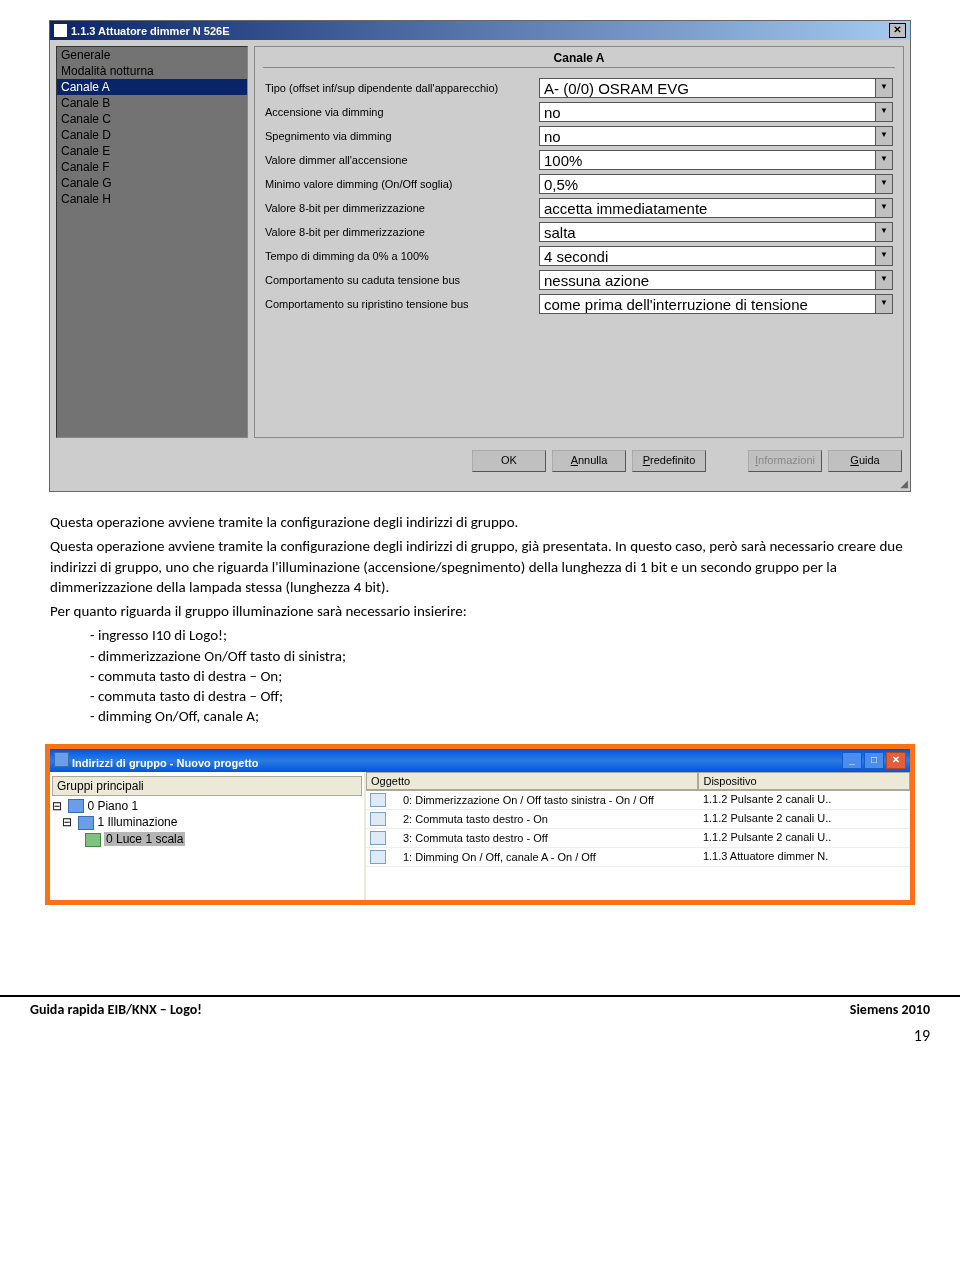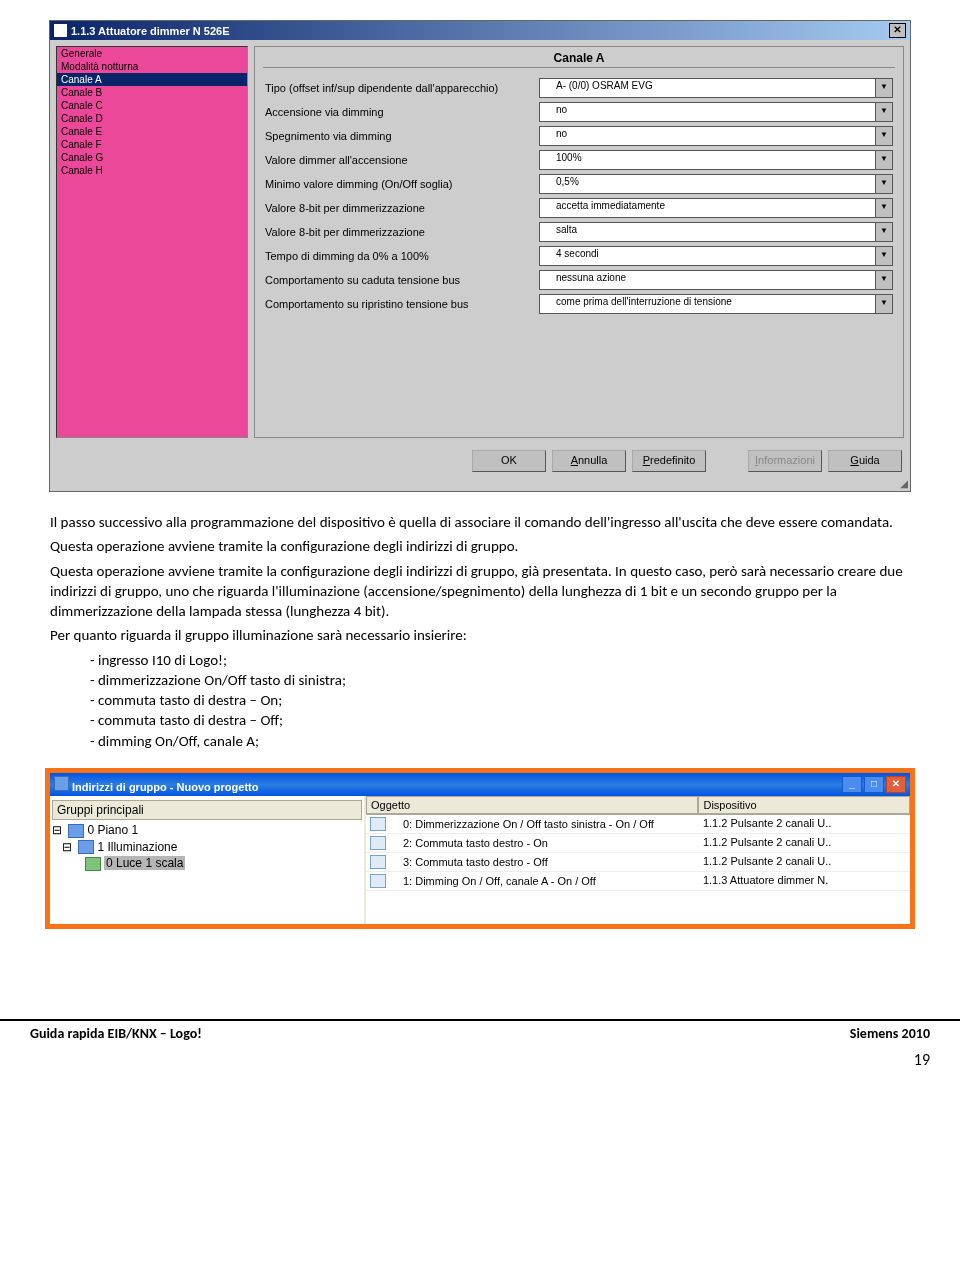--- a/index.html
+++ b/index.html
@@ -49,23 +49,23 @@
   }
   .dialog-body {
     display: flex;
     padding: 6px;
     gap: 6px;
     background: #cdcdcd;
   }
   .listbox {
     width: 190px;
     height: 390px;
-    background: #ec4899;
+    background: #737373;
     border: 1px inset #888;
-    font-size: 10px;
+    font-size: 12px;
   }
   .listbox div {
     padding: 1px 4px;
   }
   .listbox .selected {
     background: #0a246a;
     color: #fff;
   }
   .right-pane {
     flex: 1;
@@ -96,22 +96,22 @@
   .combo {
     flex: 1;
     display: flex;
     align-items: stretch;
     border: 1px solid #555;
     height: 18px;
     background: #fff;
   }
   .combo span {
     flex: 1;
-    padding: 1px 16px;
-    font-size: 10px;
+    padding: 1px 4px;
+    font-size: 15px;
     white-space: nowrap;
     overflow: hidden;
   }
   .combo .dd {
     width: 16px;
     background: #c0c0c0;
     border-left: 1px solid #555;
     font-size: 8px;
     text-align: center;
     line-height: 16px;
@@ -386,21 +386,20 @@
       <div class="btn">OK</div>
       <div class="btn"><span class="u">A</span>nnulla</div>
       <div class="btn"><span class="u">P</span>redefinito</div>
       <div class="btn disabled"><span class="u">I</span>nformazioni</div>
       <div class="btn"><span class="u">G</span>uida</div>
     </div>
     <div class="resize-grip">◢</div>
   </div>
 
   <div class="body-text">
-    <p>Il passo successivo alla programmazione del dispositivo è quella di associare il comando dell'ingresso all'uscita che deve essere comandata.</p>
     <p>Questa operazione avviene tramite la configurazione degli indirizzi di gruppo.</p>
     <p>Questa operazione avviene tramite la configurazione degli indirizzi di gruppo, già presentata. In questo caso, però sarà necessario creare due indirizzi di gruppo, uno che riguarda l'illuminazione (accensione/spegnimento) della lunghezza di 1 bit e un secondo gruppo per la dimmerizzazione della lampada stessa (lunghezza 4 bit).</p>
     <p>Per quanto riguarda il gruppo illuminazione sarà necessario insierire:</p>
     <ul>
       <li>ingresso I10 di Logo!;</li>
       <li>dimmerizzazione On/Off tasto di sinistra;</li>
       <li>commuta tasto di destra – On;</li>
       <li>commuta tasto di destra – Off;</li>
       <li>dimming On/Off, canale A;</li>
     </ul>

